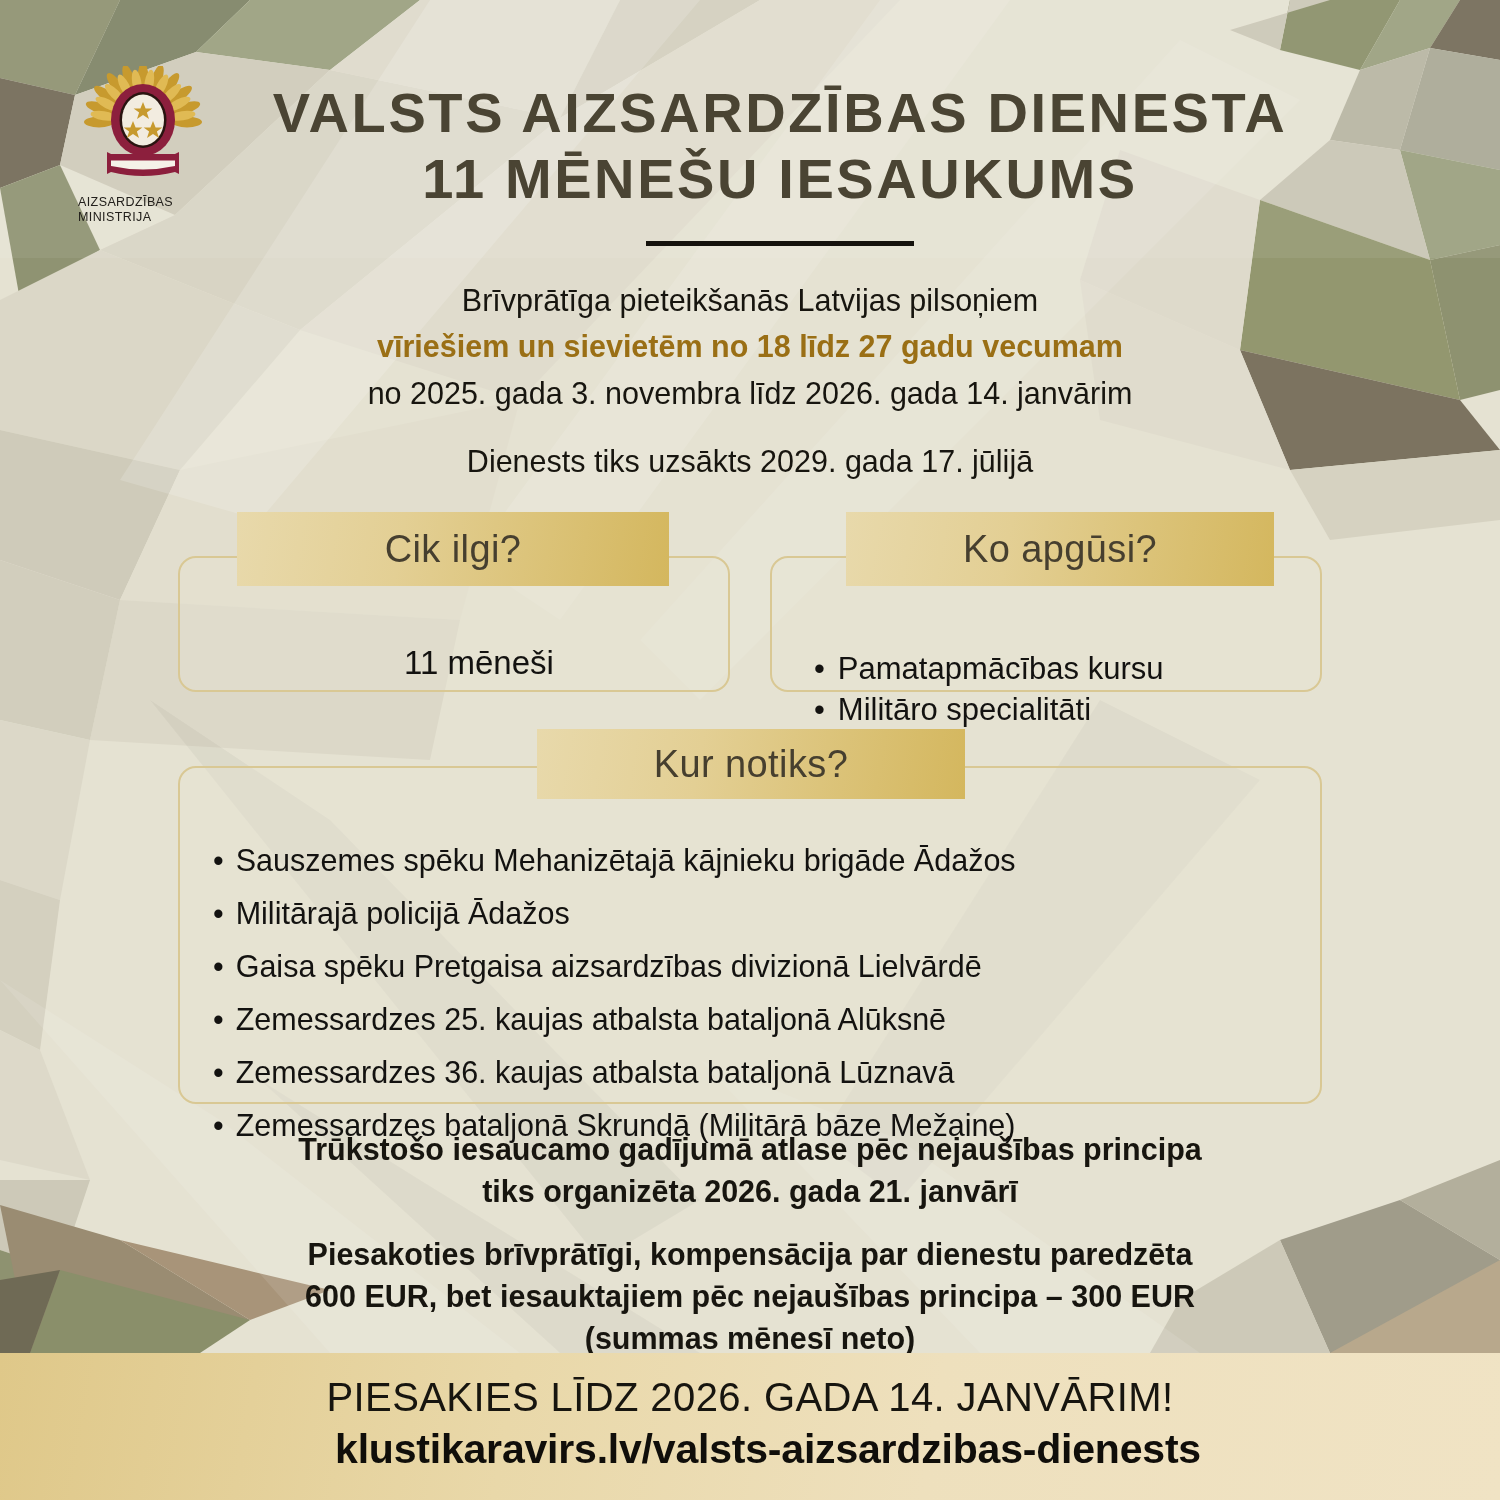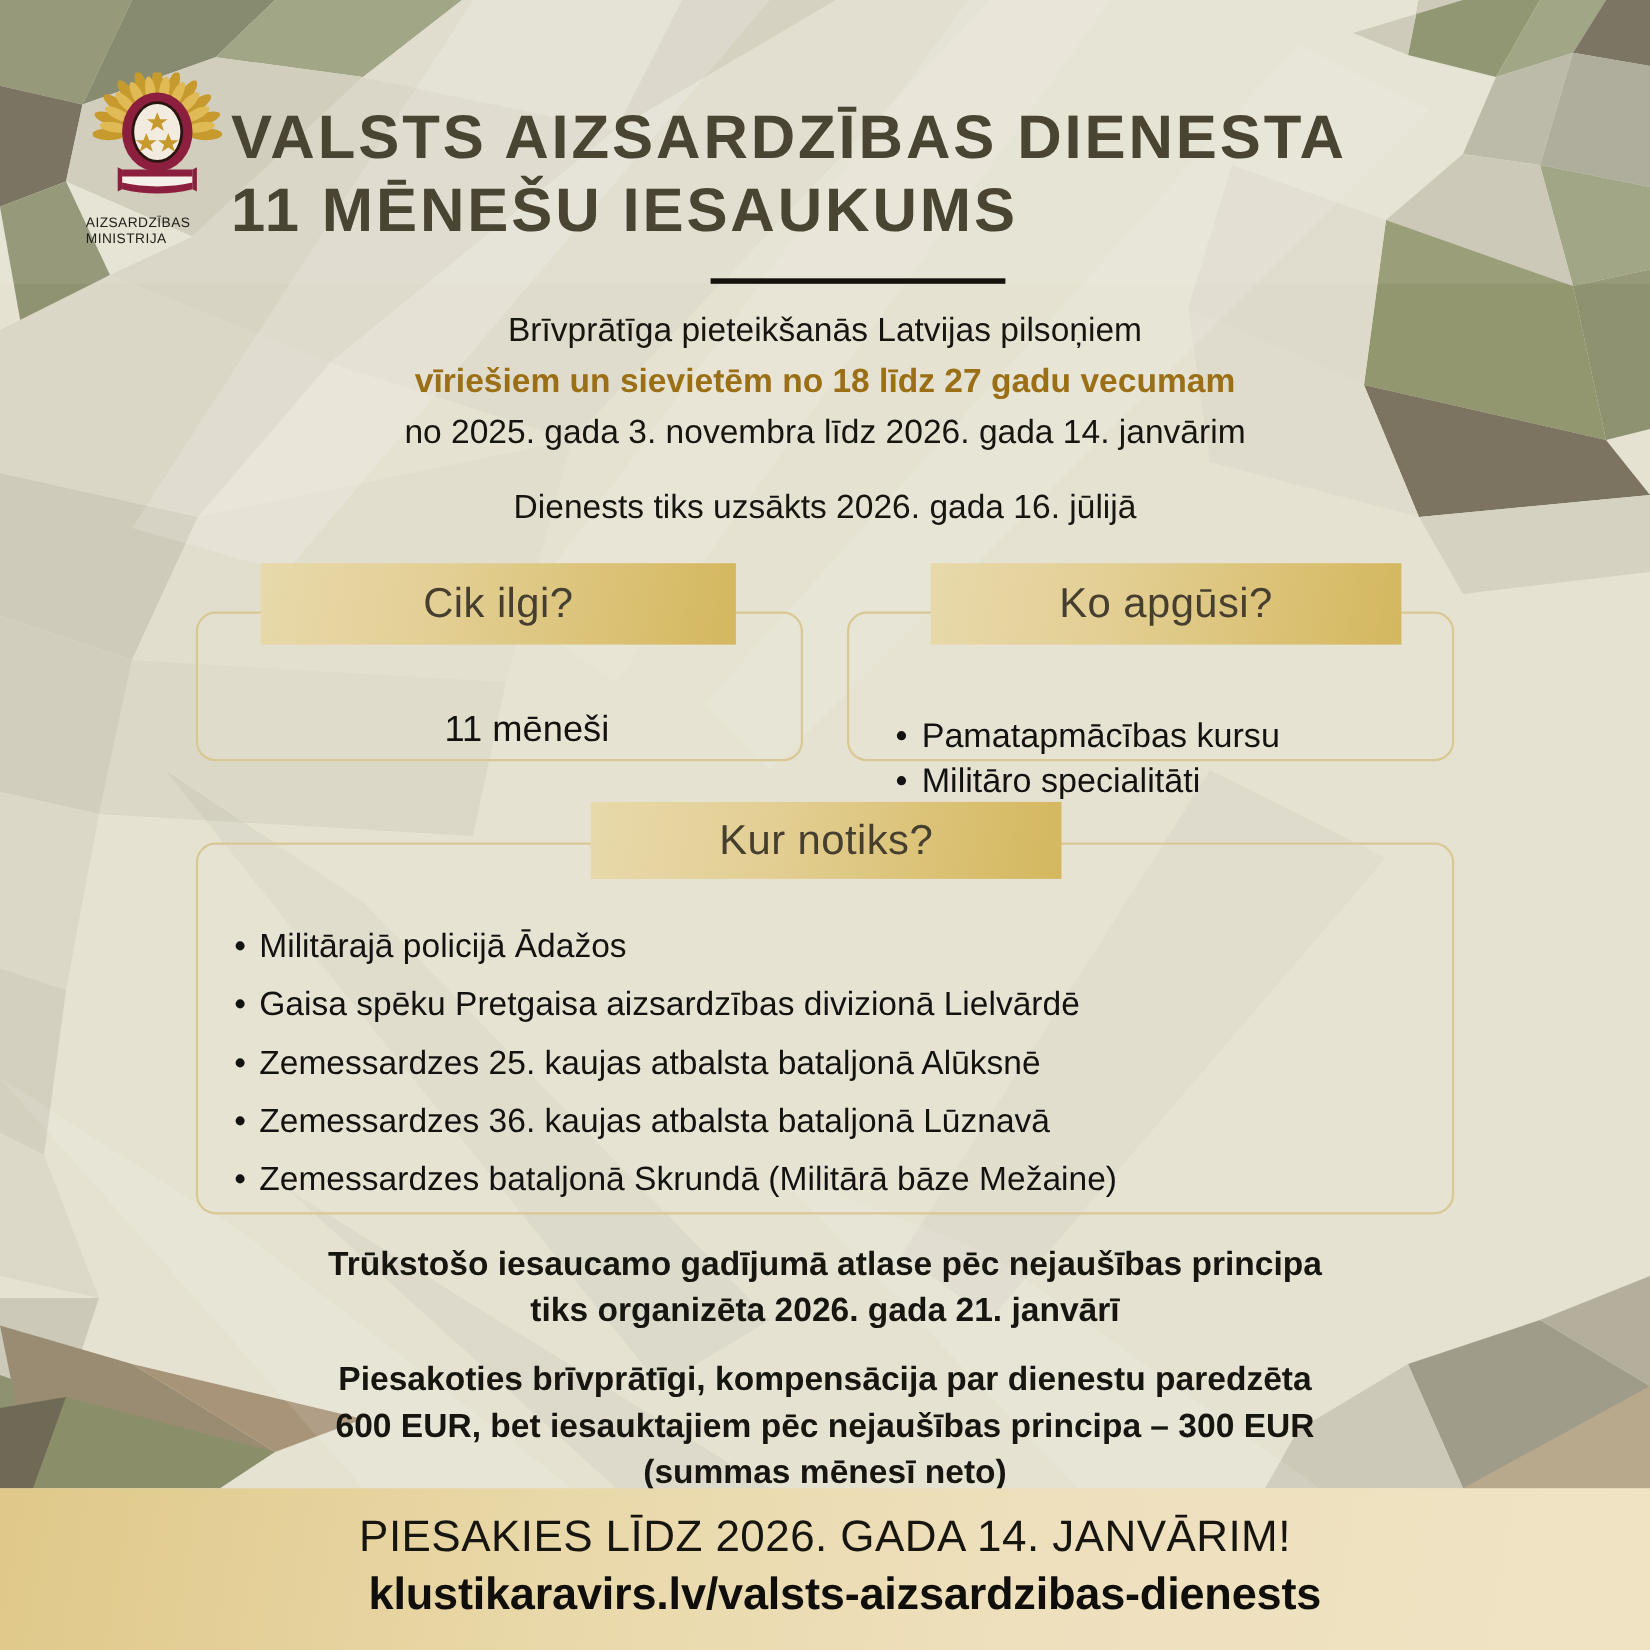--- a/index.html
+++ b/index.html
@@ -32,21 +32,22 @@
   .logo-caption {
     margin-top: 4px;
     font-size: 12.5px;
     letter-spacing: 0.4px;
     line-height: 1.22;
     color: #23201c;
     font-family: "Liberation Sans", sans-serif;
   }
   .title-wrap {
     position: absolute;
-    left: 210px; top: 92px; width: 1140px;
+    left: 210px; top: 80px; width: 1140px;
+    text-align: center;
   }
   .poster-title {
     font-size: 56px;
     font-weight: bold;
     letter-spacing: 2.6px;
     line-height: 1.17;
     color: #4a4433;
     text-transform: uppercase;
     font-family: "Liberation Sans", sans-serif;
   }
@@ -309,38 +310,39 @@
       <div class="poster-title">11 MĒNEŠU IESAUKUMS</div>
       <div class="title-rule"></div>
     </div>
   </div>
 
   <div class="intro">
     <div>Brīvprātīga pieteikšanās Latvijas pilsoņiem</div>
     <div class="line-gold">vīriešiem un sievietēm no 18 līdz 27 gadu vecumam</div>
     <div>no 2025. gada 3. novembra līdz 2026. gada 14. janvārim</div>
     <span class="spacer"></span>
-    <div>Dienests tiks uzsākts 2026. gada 16. jūlijā</div>
+    <div>Dienests tiks uzsākts 2029. gada 17. jūlijā</div>
   </div>
 
   <div class="card" id="card-duration">
     <div class="card-inner" id="text-duration">11 mēneši</div>
   </div>
   <div class="card-badge" id="badge-duration">Cik ilgi?</div>
 
   <div class="card" id="card-learn">
     <ul class="card-inner" id="list-learn">
       <li>Pamatapmācības kursu</li>
       <li>Militāro specialitāti</li>
     </ul>
   </div>
   <div class="card-badge" id="badge-learn">Ko apgūsi?</div>
 
   <div class="card" id="card-where">
     <ul class="card-inner" id="list-where">
+      <li>Sauszemes spēku Mehanizētajā kājnieku brigāde Ādažos</li>
       <li>Militārajā policijā Ādažos</li>
       <li>Gaisa spēku Pretgaisa aizsardzības divizionā Lielvārdē</li>
       <li>Zemessardzes 25. kaujas atbalsta bataljonā Alūksnē</li>
       <li>Zemessardzes 36. kaujas atbalsta bataljonā Lūznavā</li>
       <li>Zemessardzes bataljonā Skrundā (Militārā bāze Mežaine)</li>
     </ul>
   </div>
   <div class="card-badge" id="badge-where">Kur notiks?</div>
 
   <div class="notes">

